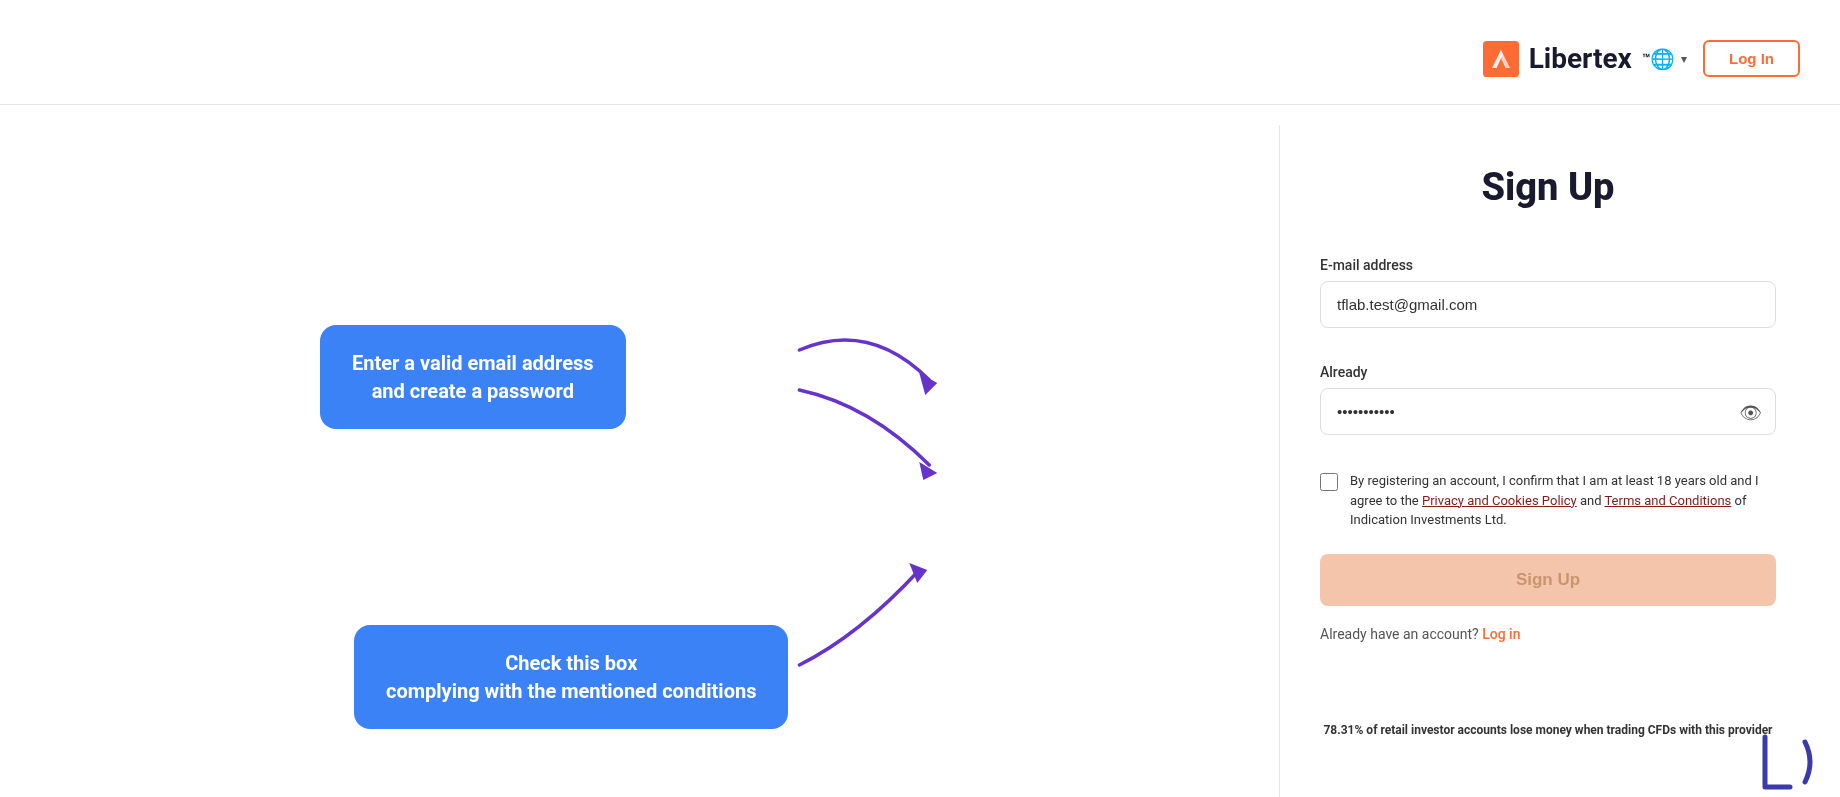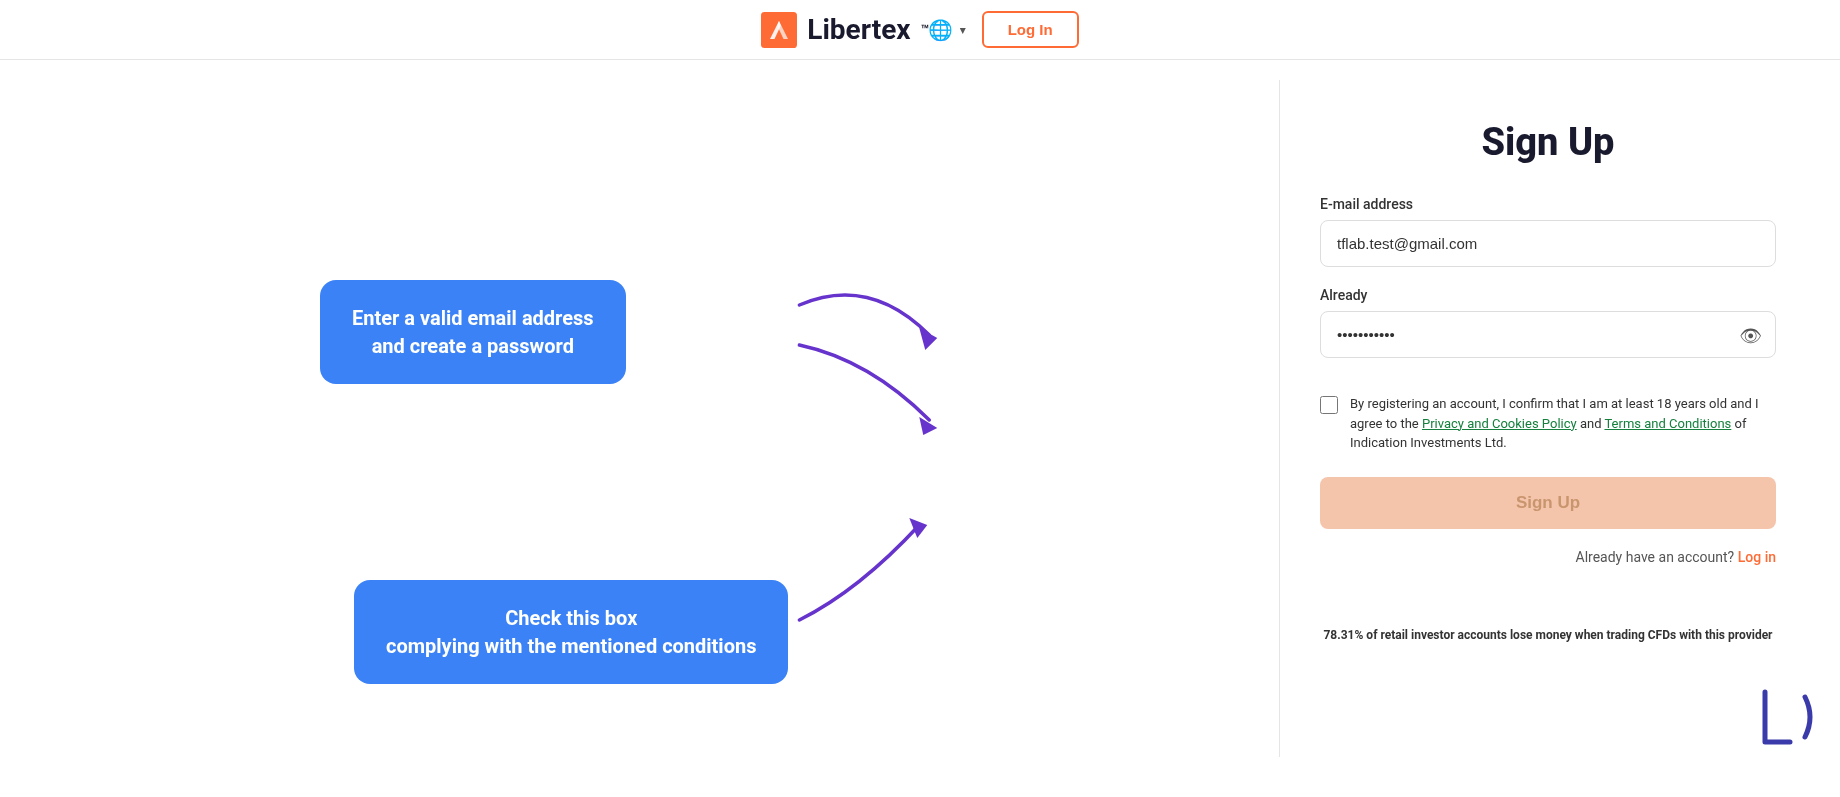--- a/index.html
+++ b/index.html
@@ -8,24 +8,25 @@
       background: #fff;
       width: 1840px;
       min-height: 797px;
       overflow-x: hidden;
     }
 
     
     .header {
       display: flex;
       align-items: center;
-      justify-content: center;
+      justify-content: flex-end;
       padding: 0 40px;
-      height: 60px;
+      height: 92px;
       border-bottom: 1px solid #e5e5e5;
+      margin-top: 13px;
     }
     .header-logo {
       display: flex;
       align-items: center;
       gap: 10px;
     }
     .logo-icon {
       width: 36px;
       height: 36px;
     }
@@ -118,20 +119,21 @@
     .form-title {
       font-size: 38px;
       font-weight: 800;
       color: #1a1a2e;
       text-align: center;
       margin-bottom: 32px;
     }
 
     .form-group {
       margin-bottom: 20px;
+      margin-top: 16px;
     }
     .form-label {
       display: block;
       font-size: 14px;
       color: #333;
       margin-bottom: 8px;
       font-weight: 500;
     }
     .form-input {
       width: 100%;
@@ -172,45 +174,45 @@
       flex-shrink: 0;
       cursor: pointer;
       accent-color: #6633cc;
     }
     .checkbox-label {
       font-size: 13px;
       color: #333;
       line-height: 1.5;
     }
     .link-text {
-      color: #15803d;
+      color: #7f1d1d;
       text-decoration: underline;
       cursor: pointer;
     }
 
     
     .signup-btn {
       width: 100%;
       padding: 16px;
       background: #f5c5ab;
       border: none;
       border-radius: 8px;
       font-size: 17px;
       font-weight: 600;
       color: #c9956e;
       cursor: not-allowed;
       margin-bottom: 20px;
     }
 
     
     .already-account {
-      text-align: right;
+      text-align: left;
       font-size: 14px;
       color: #555;
-      margin-bottom: 16px;
+      margin-bottom: 34px;
     }
     .already-account .login-link {
       color: #ff6b35;
       cursor: pointer;
       text-decoration: none;
       font-weight: 500;
     }
 
     
     .risk-warning {

